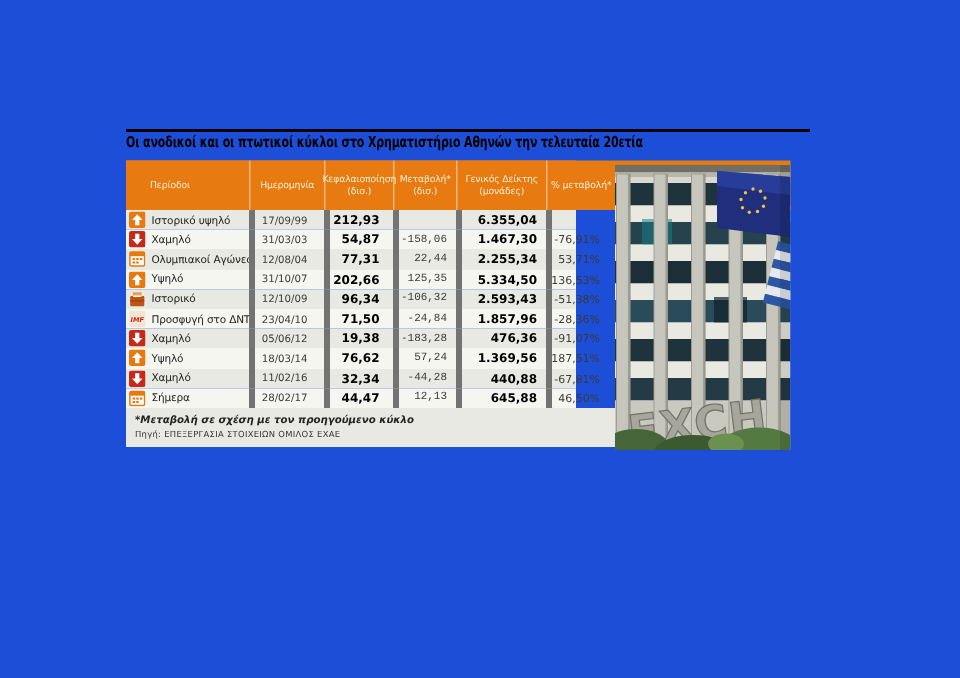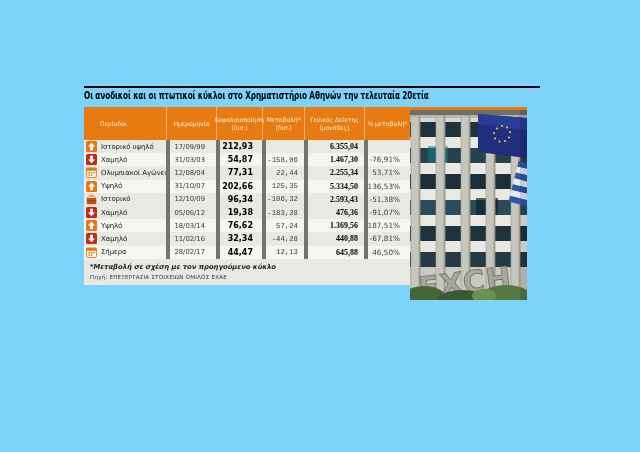--- a/index.html
+++ b/index.html
@@ -1,30 +1,30 @@
 <!DOCTYPE html>
 <html><head>
 <meta charset="utf-8">
 <style>
   * { box-sizing: border-box; margin: 0; padding: 0; }
   html,body { background:#ffffff; }
   body { font-family: "DejaVu Sans", "Liberation Sans", sans-serif; }
-  .page { position:relative; width:640px; height:452px; background:#7dd3fc; overflow:hidden; }
+  .page { position:relative; width:640px; height:452px; background:#1d4ed8; overflow:hidden; }
 
   .infographic { position:absolute; left:84px; top:86px; width:456px; height:220px; }
 
   .top-rule { position:absolute; left:0; top:0; width:456px; height:2px; background:#000; }
 
   .ig-title { position:absolute; left:0; top:4px; font-size:10px; font-weight:bold; color:#000;
               white-space:nowrap; letter-spacing:-0.1px; transform:scaleX(0.73); transform-origin:left top; }
 
   
   .orange-band { position:absolute; left:0; top:21px; width:443px; height:33px; background:#E87A12; }
 
-  .dtable { position:absolute; left:0; top:21px; width:326px; }
+  .dtable { position:absolute; left:0; top:21px; width:300px; }
 
   .thead { display:grid; grid-template-columns:82px 50px 46px 42px 60px 46px; height:33px; background:#E87A12; }
   .th { display:flex; align-items:center; justify-content:center; text-align:center;
         font-size:6.2px; line-height:1.25; color:#FBEECD; letter-spacing:-0.1px;
         border-left:1px solid rgba(255,255,255,0.45); padding:0 1px; }
   .th:first-child { border-left:none; justify-content:flex-start; text-align:left; padding-left:16px; }
 
   .trow { display:grid; grid-template-columns:82px 50px 46px 42px 60px 46px; height:13.2px; }
   .trow.odd  { background:#E9E9E3; }
   .trow.even { background:#F6F6F1; }
@@ -32,21 +32,21 @@
   .cell:first-child { border-left:none; }
 
   .c-period { gap:4px; padding-left:2px; }
   .icon { width:11px; height:11px; flex:0 0 11px; display:block; }
   .icon svg { display:block; width:11px; height:11px; }
   .plabel { font-size:7px; color:#1b1b1b; white-space:nowrap; letter-spacing:-0.1px; }
 
   .c-date { justify-content:flex-end; padding-right:11px; font-size:6.8px; color:#3a3a3a; }
   .c-cap  { justify-content:flex-end; padding-right:9px;  font-size:8px; font-weight:bold; color:#000; }
   .c-chg  { justify-content:flex-end; padding-right:6px;  font-size:7.3px; color:#3a3a3a;font-family:Liberation Mono, monospace; }
-  .c-idx  { justify-content:flex-end; padding-right:6px;  font-size:8px; font-weight:bold; color:#000;font-family:Liberation Serif, serif; }
+  .c-idx  { justify-content:flex-end; padding-right:6px;  font-size:8px; font-weight:bold; color:#000; }
   .c-pct  { justify-content:flex-end; padding-right:10px;  font-size:7.3px; color:#3a3a3a; }
 
   .tfoot { background:#E9E9E3; width:326px; padding:4px 6px 5px 6px; }
   .footnote { font-size:6.8px; font-style:italic; color:#222;font-weight:bold; }
   .source { font-size:5.6px; color:#333; margin-top:3px; letter-spacing:0.2px; }
 
   .photo { position:absolute; left:326px; top:24px; width:117px; height:190px; overflow:hidden; }
   .photo svg { display:block; }
 </style>
 </head>
@@ -158,20 +158,36 @@
               </span>
       <span class="plabel">Ιστορικό</span>
     </div>
     <div class="cell c-date">12/10/09</div>
     <div class="cell c-cap">96,34</div>
     <div class="cell c-chg">-106,32</div>
     <div class="cell c-idx">2.593,43</div>
     <div class="cell c-pct">-51,38%</div>
   </div>
 
+  <div class="trow even">
+    <div class="cell c-period">
+      <span class="icon">
+                <svg viewBox="0 0 11 11">
+                  <rect width="11" height="11" rx="1.5" fill="#F1E6D2"></rect>
+                  <text x="5.5" y="7.6" font-family="DejaVu Sans, sans-serif" font-size="4.4" font-weight="bold" font-style="italic" fill="#C5291A" text-anchor="middle">IMF</text>
+                </svg>
+              </span>
+      <span class="plabel">Προσφυγή στο ΔΝΤ</span>
+    </div>
+    <div class="cell c-date">23/04/10</div>
+    <div class="cell c-cap">71,50</div>
+    <div class="cell c-chg">-24,84</div>
+    <div class="cell c-idx">1.857,96</div>
+    <div class="cell c-pct">-28,36%</div>
+  </div>
 
   <div class="trow odd">
     <div class="cell c-period">
       <span class="icon">
                 <svg viewBox="0 0 11 11">
                   <rect width="11" height="11" rx="1.5" fill="#C5291A"></rect>
                   <path d="M5.5 9.2 L2 5.4 H4.1 V1.8 H6.9 V5.4 H9 Z" fill="#fff"></path>
                 </svg>
               </span>
       <span class="plabel">Χαμηλό</span>

